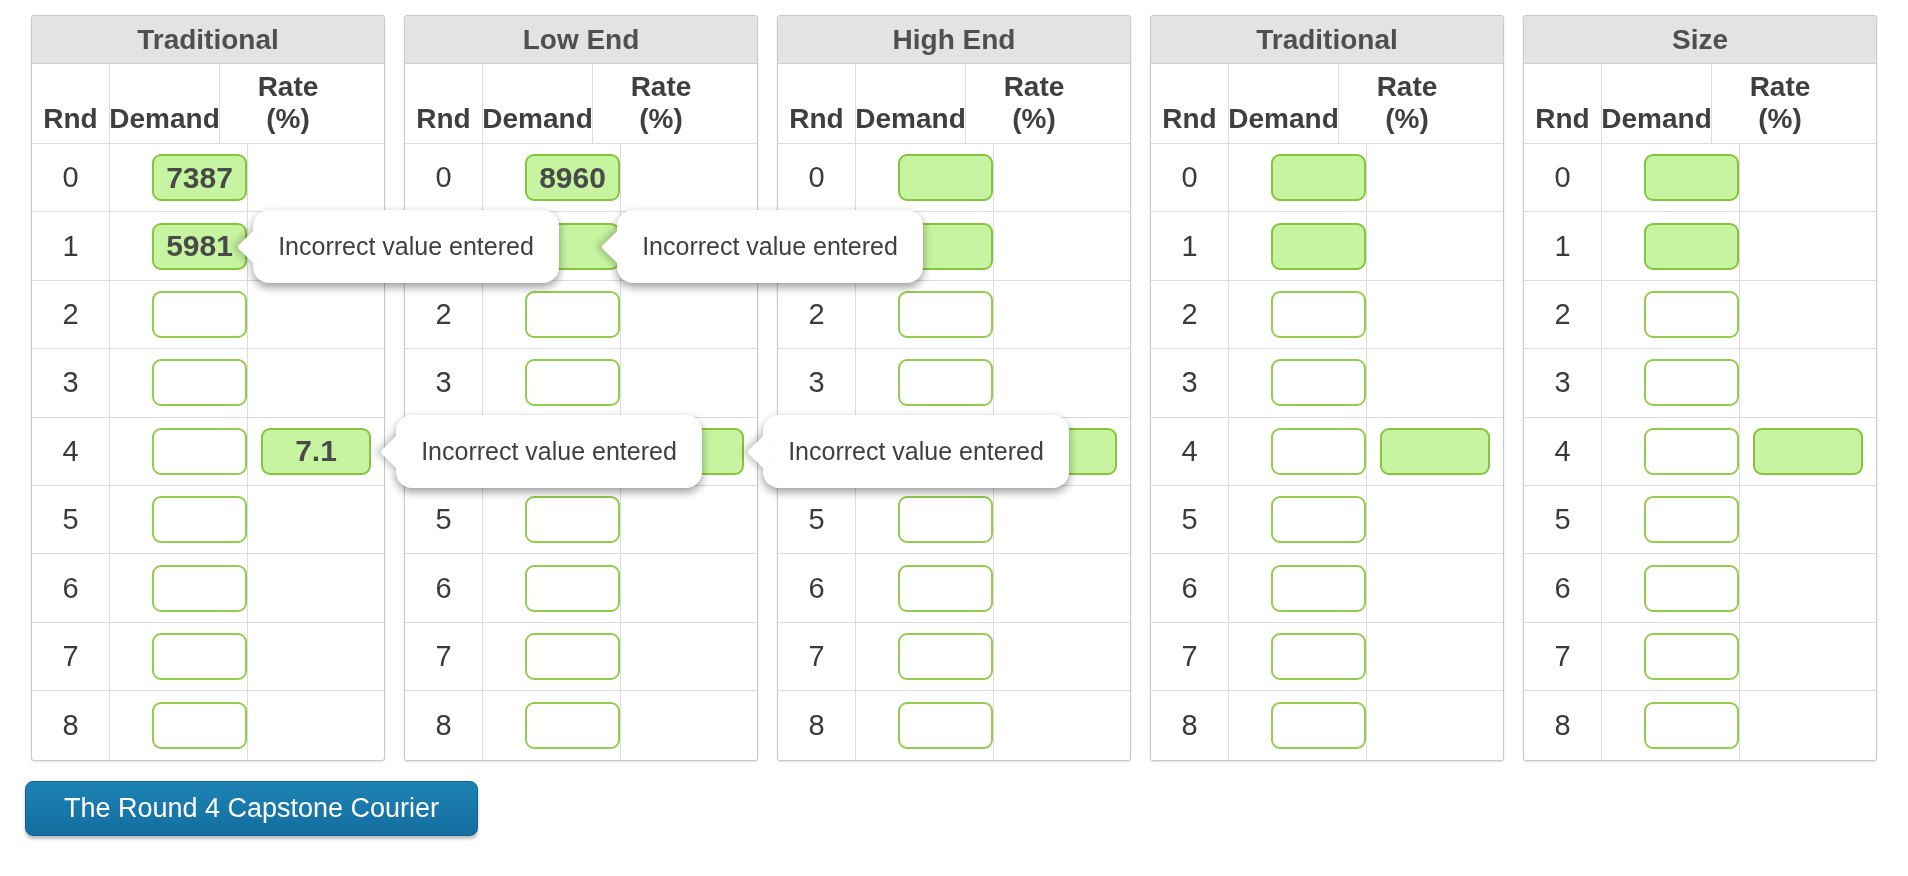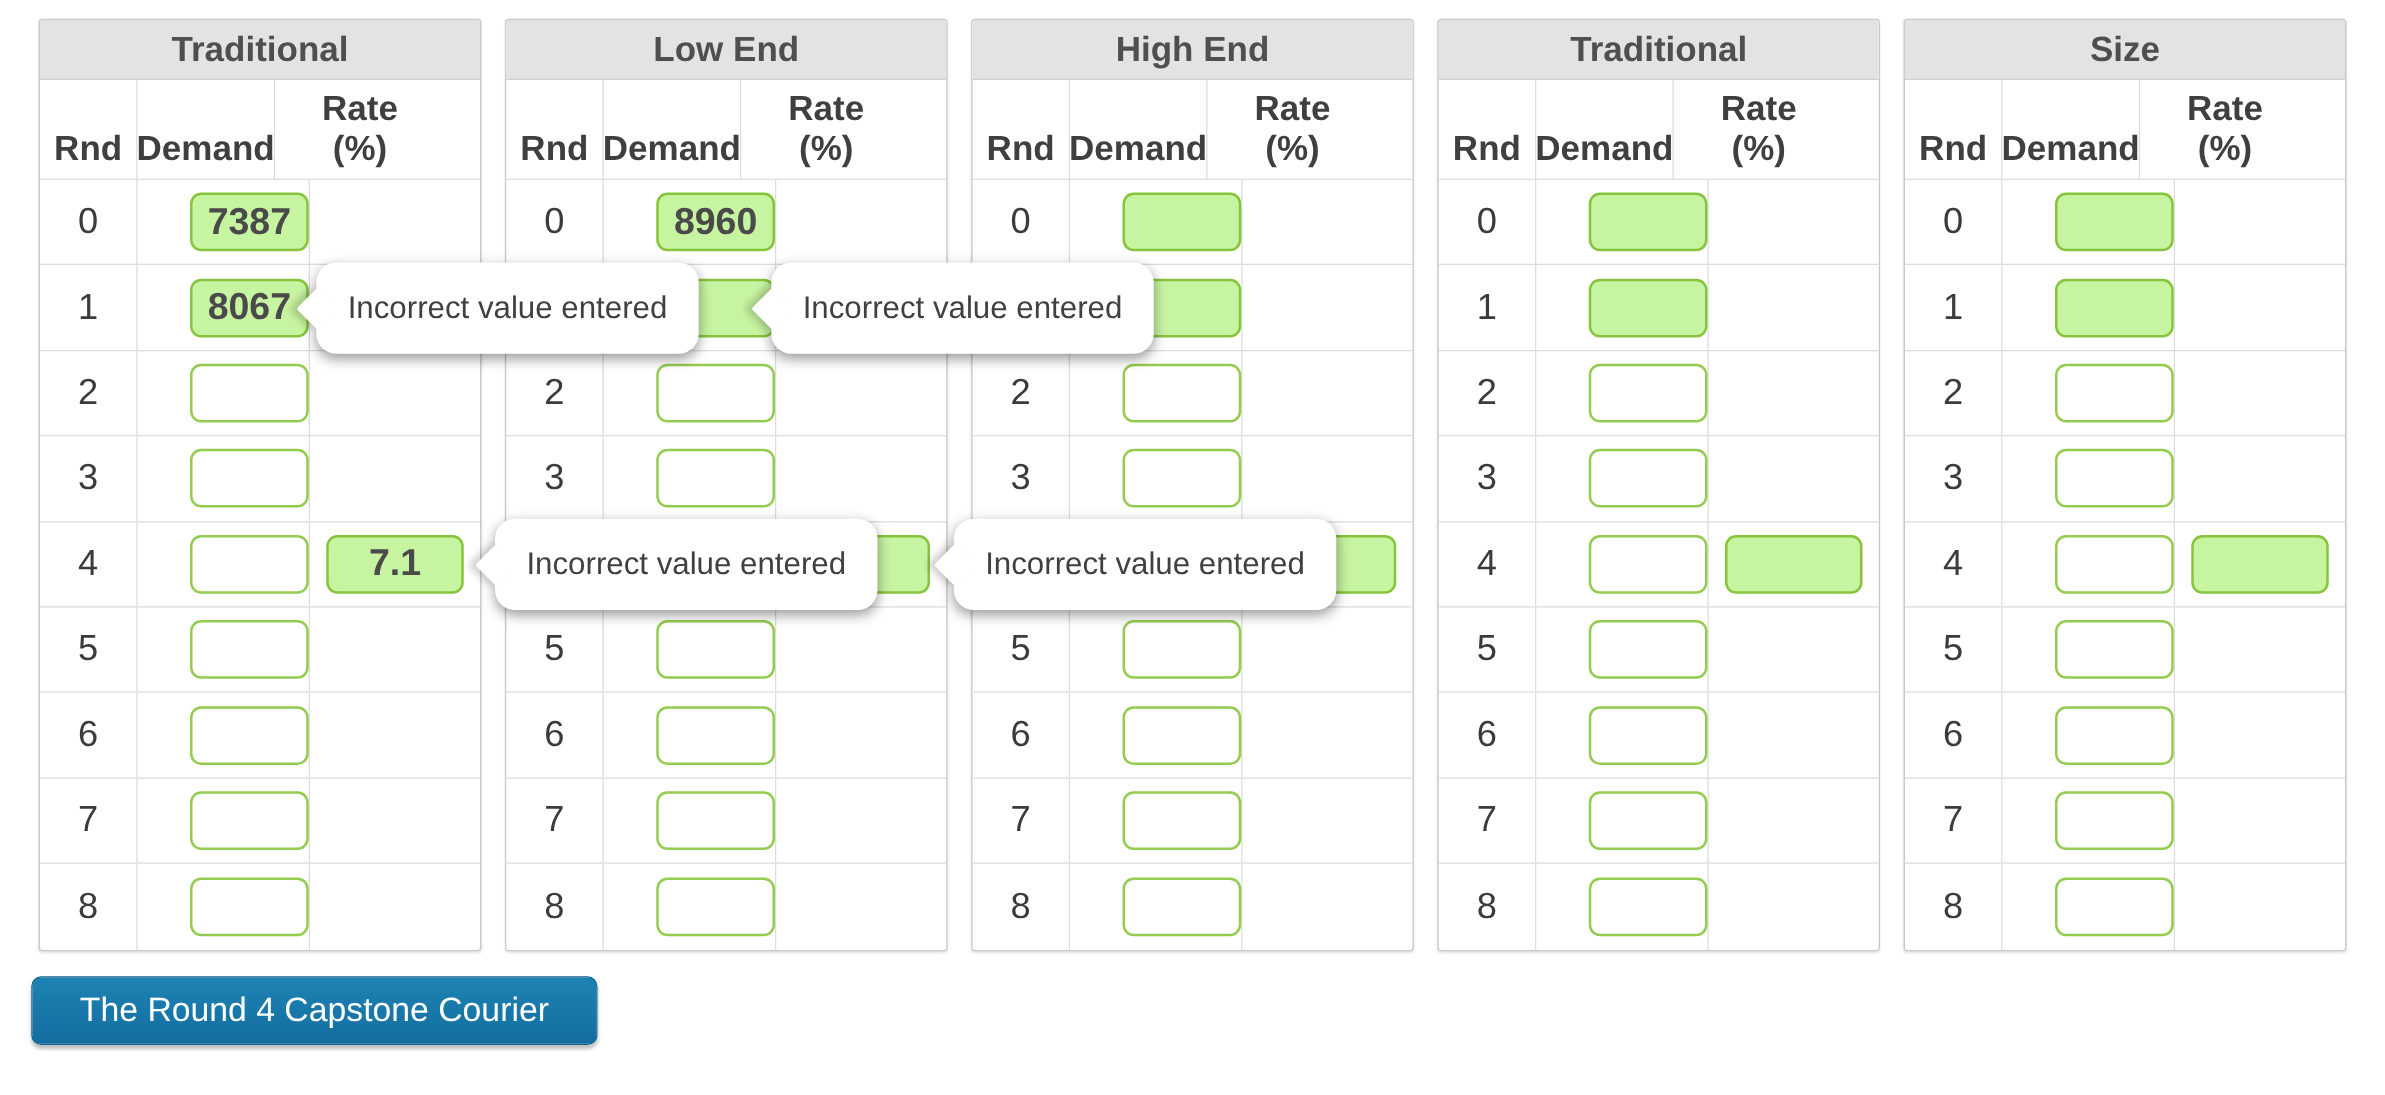--- a/index.html
+++ b/index.html
@@ -73,21 +73,21 @@
         <div class="t-row">
           <div class="cell cell-rnd">0</div>
           <div class="cell cell-demand">
             <div class="box demand filled">7387</div>
           </div>
           <div class="cell cell-rate"></div>
         </div>
         <div class="t-row">
           <div class="cell cell-rnd">1</div>
           <div class="cell cell-demand">
-            <div class="box demand filled">8067</div>
+            <div class="box demand filled">5981</div>
           </div>
           <div class="cell cell-rate"></div>
         </div>
         <div class="t-row">
           <div class="cell cell-rnd">2</div>
           <div class="cell cell-demand">
             <div class="box demand"></div>
           </div>
           <div class="cell cell-rate"></div>
         </div>

